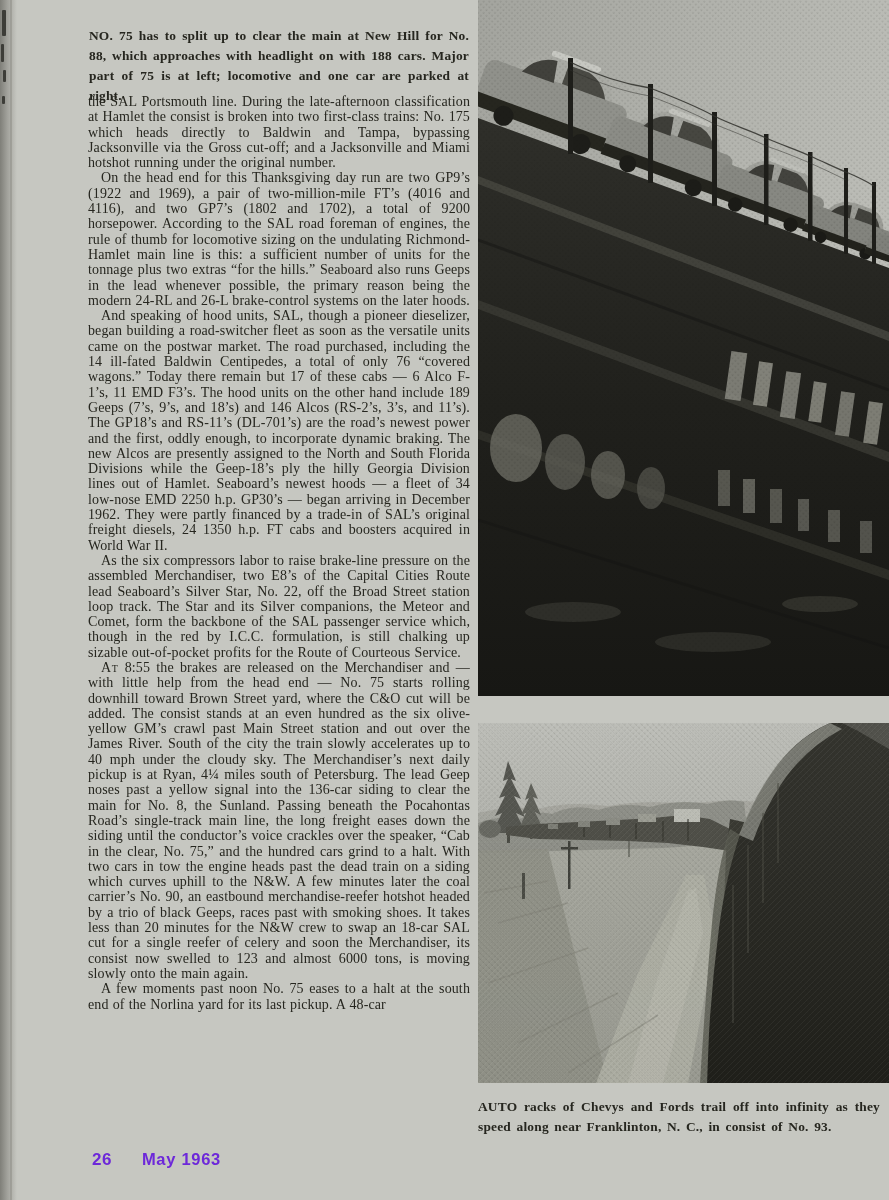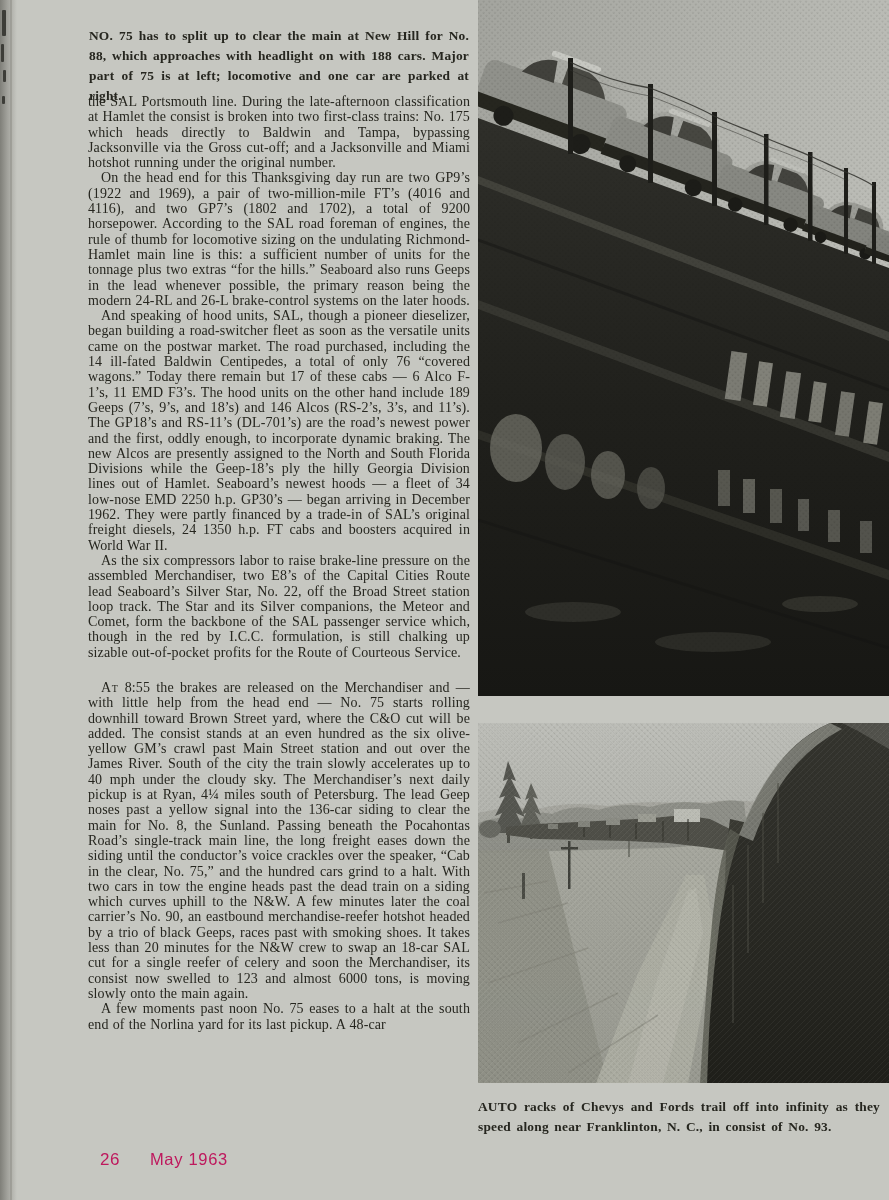--- a/index.html
+++ b/index.html
@@ -17,34 +17,34 @@
 
   .top-caption{position:absolute;left:89px;top:26px;width:380px;
     font-weight:bold;font-size:13.4px;line-height:20px;text-align:justify;
     letter-spacing:.2px;word-spacing:2px;}
 
   .article{position:absolute;left:88px;top:94px;width:382px;height:1052px;overflow:hidden;
     font-size:14px;line-height:15.3px;text-align:justify;
     letter-spacing:.12px;word-spacing:.5px;}
   .article p{margin:0;padding:0;}
   .article p.indent{text-indent:13px;}
-  .article p.gap-before{margin-top:20px;}
+  .article p.gap-before{}
   .ital{}
   .smallcaps{font-variant:small-caps;letter-spacing:.6px;}
 
   .photo{position:absolute;left:478px;display:block;}
   .photo-1{top:0;}
   .photo-2{top:723px;}
 
   .bottom-caption{position:absolute;left:478px;top:1097px;width:402px;
     font-weight:bold;font-size:13.4px;line-height:20px;text-align:justify;
     letter-spacing:.2px;word-spacing:2px;}
 
-  .footer{position:absolute;left:100px;top:1150px;
-    font-family:"Liberation Sans","DejaVu Sans",sans-serif;font-weight:normal;color:#be185d;}
+  .footer{position:absolute;left:92px;top:1150px;
+    font-family:"Liberation Sans","DejaVu Sans",sans-serif;font-weight:bold;color:#6d28d9;}
   .page-number{font-size:17px;letter-spacing:.5px;}
   .issue-date{font-size:16.5px;margin-left:30px;letter-spacing:.7px;}
 </style>
 </head>
 <body>
 
 <div class="page">
 
   <div class="scan-edge"></div>
   <div class="scan-line"></div>

